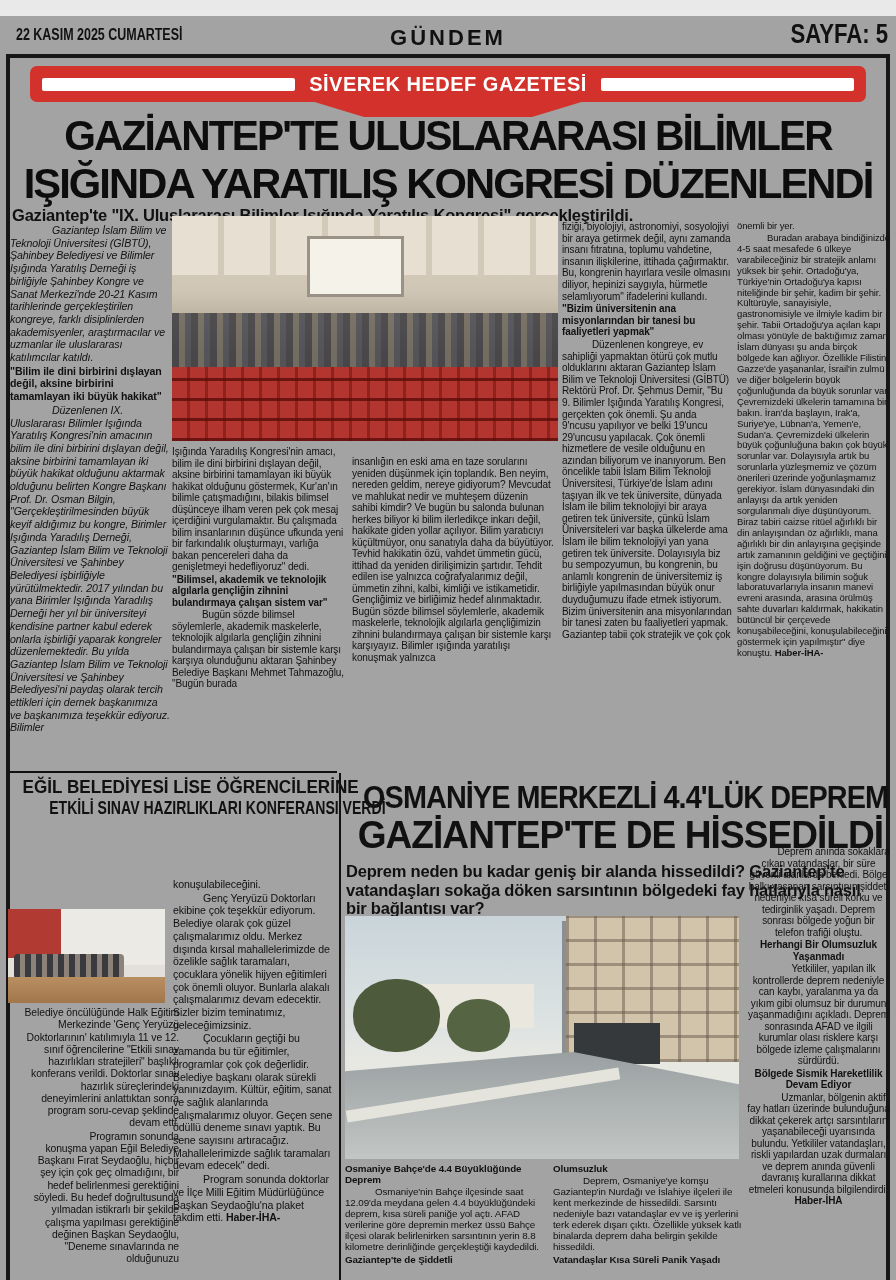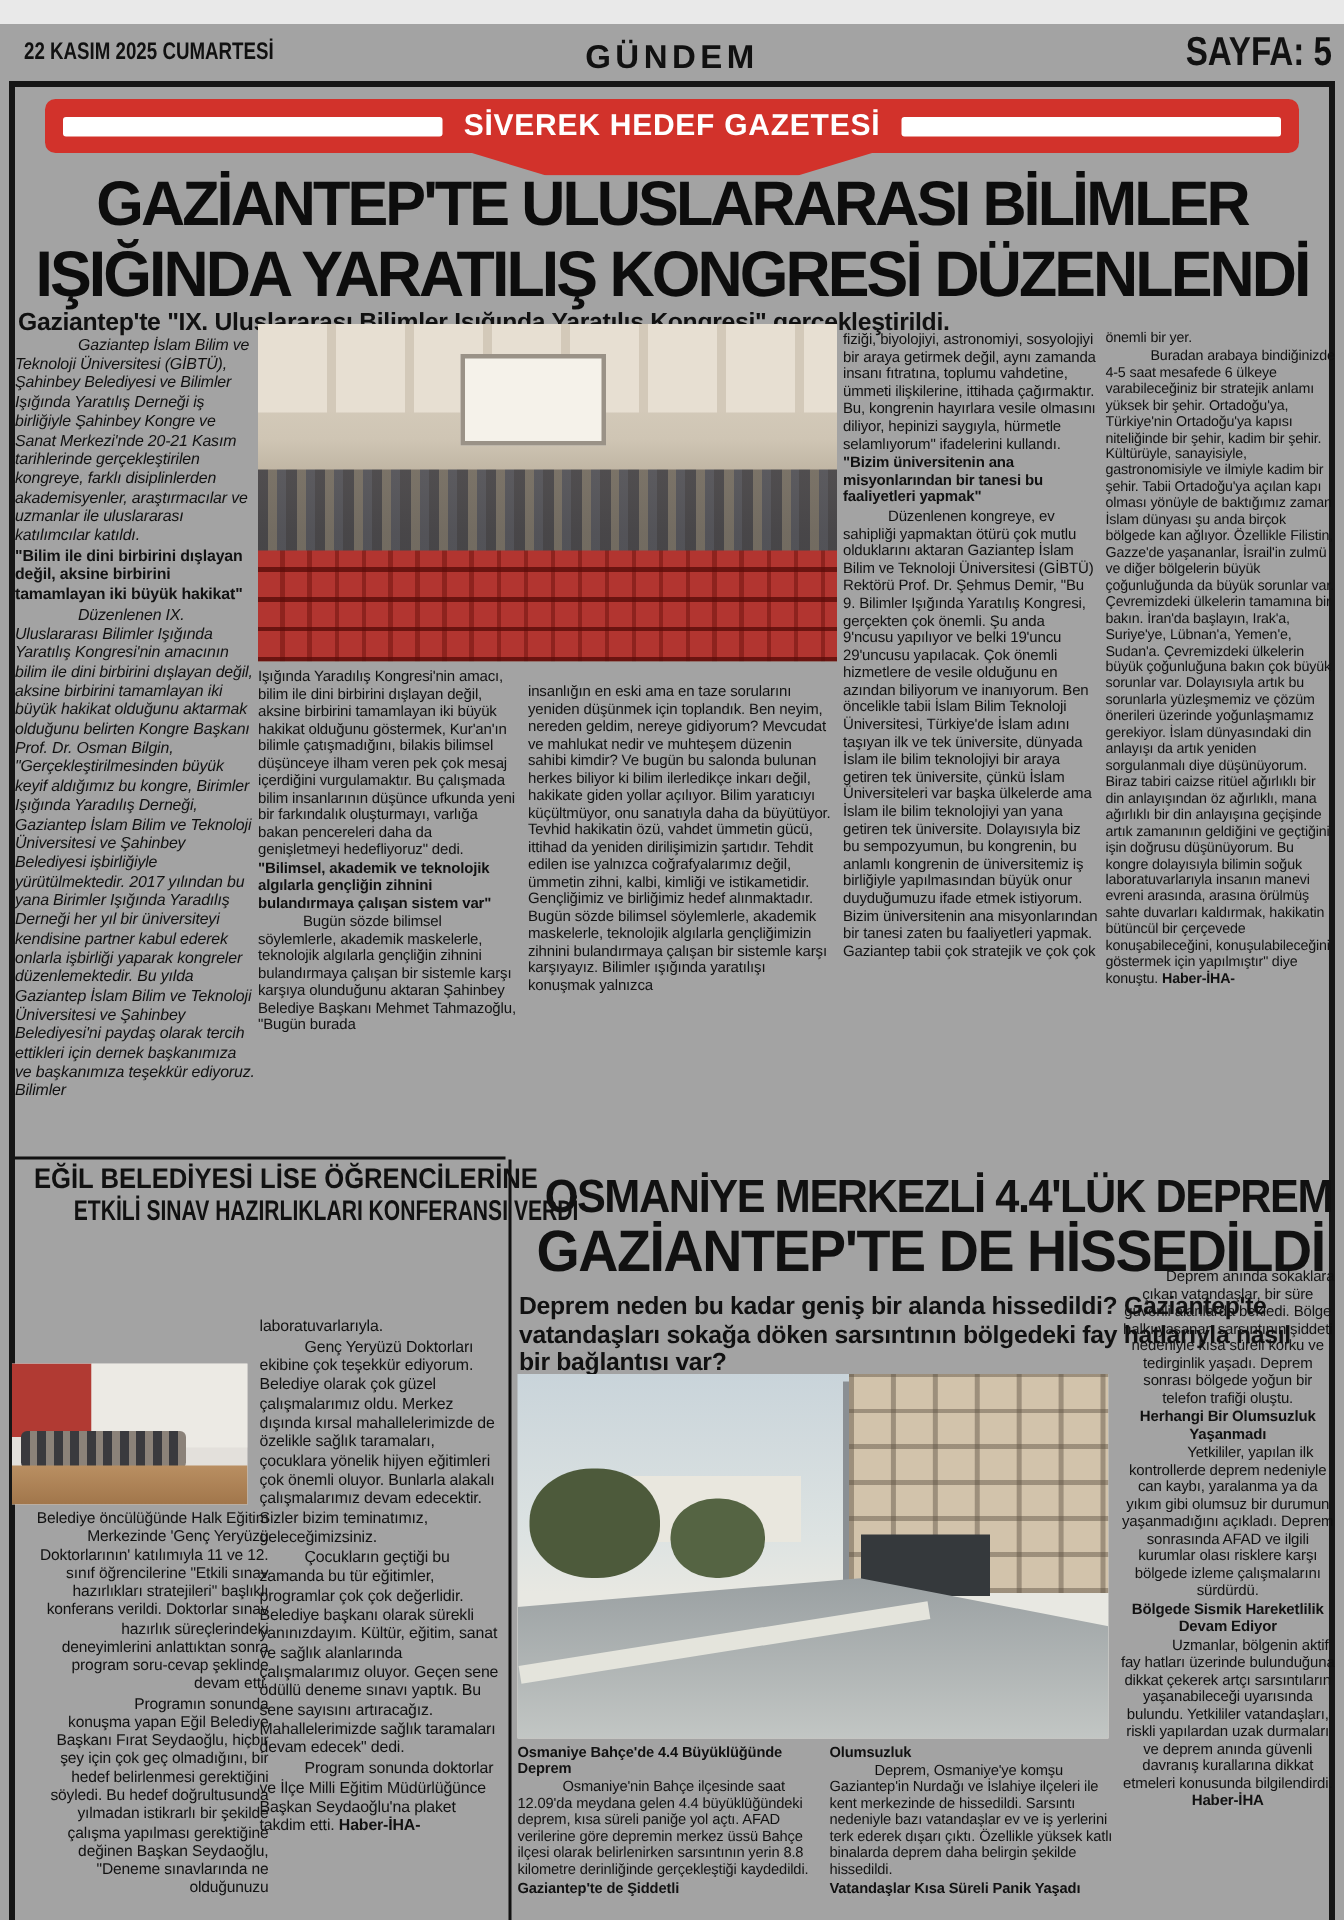--- a/index.html
+++ b/index.html
@@ -122,21 +122,21 @@
     <p>Işığında Yaradılış Kongresi'nin amacı, bilim ile dini birbirini dışlayan değil, aksine birbirini tamamlayan iki büyük hakikat olduğunu göstermek, Kur'an'ın bilimle çatışmadığını, bilakis bilimsel düşünceye ilham veren pek çok mesaj içerdiğini vurgulamaktır. Bu çalışmada bilim insanlarının düşünce ufkunda yeni bir farkındalık oluşturmayı, varlığa bakan pencereleri daha da genişletmeyi hedefliyoruz" dedi.</p>
     <p class="sub">"Bilimsel, akademik ve teknolojik algılarla gençliğin zihnini bulandırmaya çalışan sistem var"</p>
     <p class="ind2">Bugün sözde bilimsel söylemlerle, akademik maskelerle, teknolojik algılarla gençliğin zihnini bulandırmaya çalışan bir sistemle karşı karşıya olunduğunu aktaran Şahinbey Belediye Başkanı Mehmet Tahmazoğlu, "Bugün burada</p>
   </div>
 
   <div class="col bt2" style="left:352px;top:440px;width:202px;height:336px;">
     <p>insanlığın en eski ama en taze sorularını yeniden düşünmek için toplandık. Ben neyim, nereden geldim, nereye gidiyorum? Mevcudat ve mahlukat nedir ve muhteşem düzenin sahibi kimdir? Ve bugün bu salonda bulunan herkes biliyor ki bilim ilerledikçe inkarı değil, hakikate giden yollar açılıyor. Bilim yaratıcıyı küçültmüyor, onu sanatıyla daha da büyütüyor. Tevhid hakikatin özü, vahdet ümmetin gücü, ittihad da yeniden dirilişimizin şartıdır. Tehdit edilen ise yalnızca coğrafyalarımız değil, ümmetin zihni, kalbi, kimliği ve istikametidir. Gençliğimiz ve birliğimiz hedef alınmaktadır. Bugün sözde bilimsel söylemlerle, akademik maskelerle, teknolojik algılarla gençliğimizin zihnini bulandırmaya çalışan bir sistemle karşı karşıyayız. Bilimler ışığında yaratılışı konuşmak yalnızca</p>
   </div>
 
   <div class="col bt4" style="left:562px;top:205px;width:170px;height:560px;">
-    <p>fiziği, biyolojiyi, astronomiyi, sosyolojiyi bir araya getirmek değil, aynı zamanda insanı fıtratına, toplumu vahdetine, ümmeti ilişkilerine, ittihada çağırmaktır. Bu, kongrenin hayırlara vesile olmasını diliyor, hepinizi saygıyla, hürmetle selamlıyorum" ifadelerini kullandı.</p>
+    <p>fiziği, biyolojiyi, astronomiyi, sosyolojiyi bir araya getirmek değil, aynı zamanda insanı fıtratına, toplumu vahdetine, insanın ilişkilerine, ittihada çağırmaktır. Bu, kongrenin hayırlara vesile olmasını diliyor, hepinizi saygıyla, hürmetle selamlıyorum" ifadelerini kullandı.</p>
     <p class="sub">"Bizim üniversitenin ana misyonlarından bir tanesi bu faaliyetleri yapmak"</p>
     <p class="ind2">Düzenlenen kongreye, ev sahipliği yapmaktan ötürü çok mutlu olduklarını aktaran Gaziantep İslam Bilim ve Teknoloji Üniversitesi (GİBTÜ) Rektörü Prof. Dr. Şehmus Demir, "Bu 9. Bilimler Işığında Yaratılış Kongresi, gerçekten çok önemli. Şu anda 9'ncusu yapılıyor ve belki 19'uncu 29'uncusu yapılacak. Çok önemli hizmetlere de vesile olduğunu en azından biliyorum ve inanıyorum. Ben öncelikle tabii İslam Bilim Teknoloji Üniversitesi, Türkiye'de İslam adını taşıyan ilk ve tek üniversite, dünyada İslam ile bilim teknolojiyi bir araya getiren tek üniversite, çünkü İslam Üniversiteleri var başka ülkelerde ama İslam ile bilim teknolojiyi yan yana getiren tek üniversite. Dolayısıyla biz bu sempozyumun, bu kongrenin, bu anlamlı kongrenin de üniversitemiz iş birliğiyle yapılmasından büyük onur duyduğumuzu ifade etmek istiyorum. Bizim üniversitenin ana misyonlarından bir tanesi zaten bu faaliyetleri yapmak. Gaziantep tabii çok stratejik ve çok çok</p>
   </div>
 
   <div class="col bt3" style="left:737px;top:205px;width:153px;height:550px;">
     <p>önemli bir yer.</p>
     <p class="ind2"><span>Buradan arabaya bindiğinizde 4-5 saat mesafede 6 ülkeye varabileceğiniz bir stratejik anlamı yüksek bir şehir. Ortadoğu'ya, Türkiye'nin Ortadoğu'ya kapısı niteliğinde bir şehir, kadim bir şehir. Kültürüyle, sanayisiyle, gastronomisiyle ve ilmiyle kadim bir şehir. Tabii Ortadoğu'ya açılan kapı olması yönüyle de baktığımız zaman İslam dünyası şu anda birçok bölgede kan ağlıyor. Özellikle Filistin, Gazze'de yaşananlar, İsrail'in zulmü ve diğer bölgelerin büyük çoğunluğunda da büyük sorunlar var. Çevremizdeki ülkelerin tamamına bir bakın. İran'da başlayın, Irak'a, Suriye'ye, Lübnan'a, Yemen'e, Sudan'a. Çevremizdeki ülkelerin büyük çoğunluğuna bakın çok büyük sorunlar var. Dolayısıyla artık bu sorunlarla yüzleşmemiz ve çözüm önerileri üzerinde yoğunlaşmamız gerekiyor. İslam dünyasındaki din anlayışı da artık yeniden sorgulanmalı diye düşünüyorum. Biraz tabiri caizse ritüel ağırlıklı bir din anlayışından öz ağırlıklı, mana ağırlıklı bir din anlayışına geçişinde artık zamanının geldiğini ve geçtiğini işin doğrusu düşünüyorum. Bu kongre dolayısıyla bilimin soğuk laboratuvarlarıyla insanın manevi evreni arasında, arasına örülmüş sahte duvarları kaldırmak, hakikatin bütüncül bir çerçevede konuşabileceğini, konuşulabileceğini göstermek için yapılmıştır" diye konuştu.</span> <b class="byline">Haber-İHA-</b></p>
   </div>
 
   <div class="abs rule" style="left:10px;top:755px;width:327px;height:2px;"></div>
@@ -151,21 +151,21 @@
     <div class="ph2-people"></div>
     <div class="ph2-floor"></div>
   </div>
 
   <div class="col bt" style="left:20px;top:991px;width:159px;height:274px;font-size:10.4px;line-height:1.18;text-align:right;">
     <p>Belediye öncülüğünde Halk Eğitim Merkezinde 'Genç Yeryüzü Doktorlarının' katılımıyla 11 ve 12. sınıf öğrencilerine "Etkili sınav hazırlıkları stratejileri" başlıklı konferans verildi. Doktorlar sınav hazırlık süreçlerindeki deneyimlerini anlattıktan sonra program soru-cevap şeklinde devam etti.</p>
     <p class="ind2">Programın sonunda konuşma yapan Eğil Belediye Başkanı Fırat Seydaoğlu, hiçbir şey için çok geç olmadığını, bir hedef belirlenmesi gerektiğini söyledi. Bu hedef doğrultusunda yılmadan istikrarlı bir şekilde çalışma yapılması gerektiğine değinen Başkan Seydaoğlu, "Deneme sınavlarında ne olduğunuzu</p>
   </div>
 
   <div class="col bt" style="left:173px;top:862px;width:161px;height:402px;font-size:10.6px;line-height:1.2;">
-    <p>laboratuvarlarıyla.</p>
+    <p>konuşulabileceğini.</p>
     <p class="ind2">Genç Yeryüzü Doktorları ekibine çok teşekkür ediyorum. Belediye olarak çok güzel çalışmalarımız oldu. Merkez dışında kırsal mahallelerimizde de özelikle sağlık taramaları, çocuklara yönelik hijyen eğitimleri çok önemli oluyor. Bunlarla alakalı çalışmalarımız devam edecektir. Sizler bizim teminatımız, geleceğimizsiniz.</p>
     <p class="ind2">Çocukların geçtiği bu zamanda bu tür eğitimler, programlar çok çok değerlidir. Belediye başkanı olarak sürekli yanınızdayım. Kültür, eğitim, sanat ve sağlık alanlarında çalışmalarımız oluyor. Geçen sene ödüllü deneme sınavı yaptık. Bu sene sayısını artıracağız. Mahallelerimizde sağlık taramaları devam edecek" dedi.</p>
     <p class="ind2"><span>Program sonunda doktorlar ve İlçe Milli Eğitim Müdürlüğünce Başkan Seydaoğlu'na plaket takdim etti.</span> <b class="byline">Haber-İHA-</b></p>
   </div>
 
   <div class="abs a3h a3h1">OSMANİYE MERKEZLİ 4.4'LÜK DEPREM</div>
   <div class="abs a3h a3h2">GAZİANTEP'TE DE HİSSEDİLDİ</div>
   <div class="abs a3lede">Deprem neden bu kadar geniş bir alanda hissedildi? Gaziantep'te vatandaşları sokağa döken sarsıntının bölgedeki fay hatlarıyla nasıl bir bağlantısı var?</div>
 
   <div class="photo ph3" style="left:345px;top:900px;width:394px;height:243px;">

